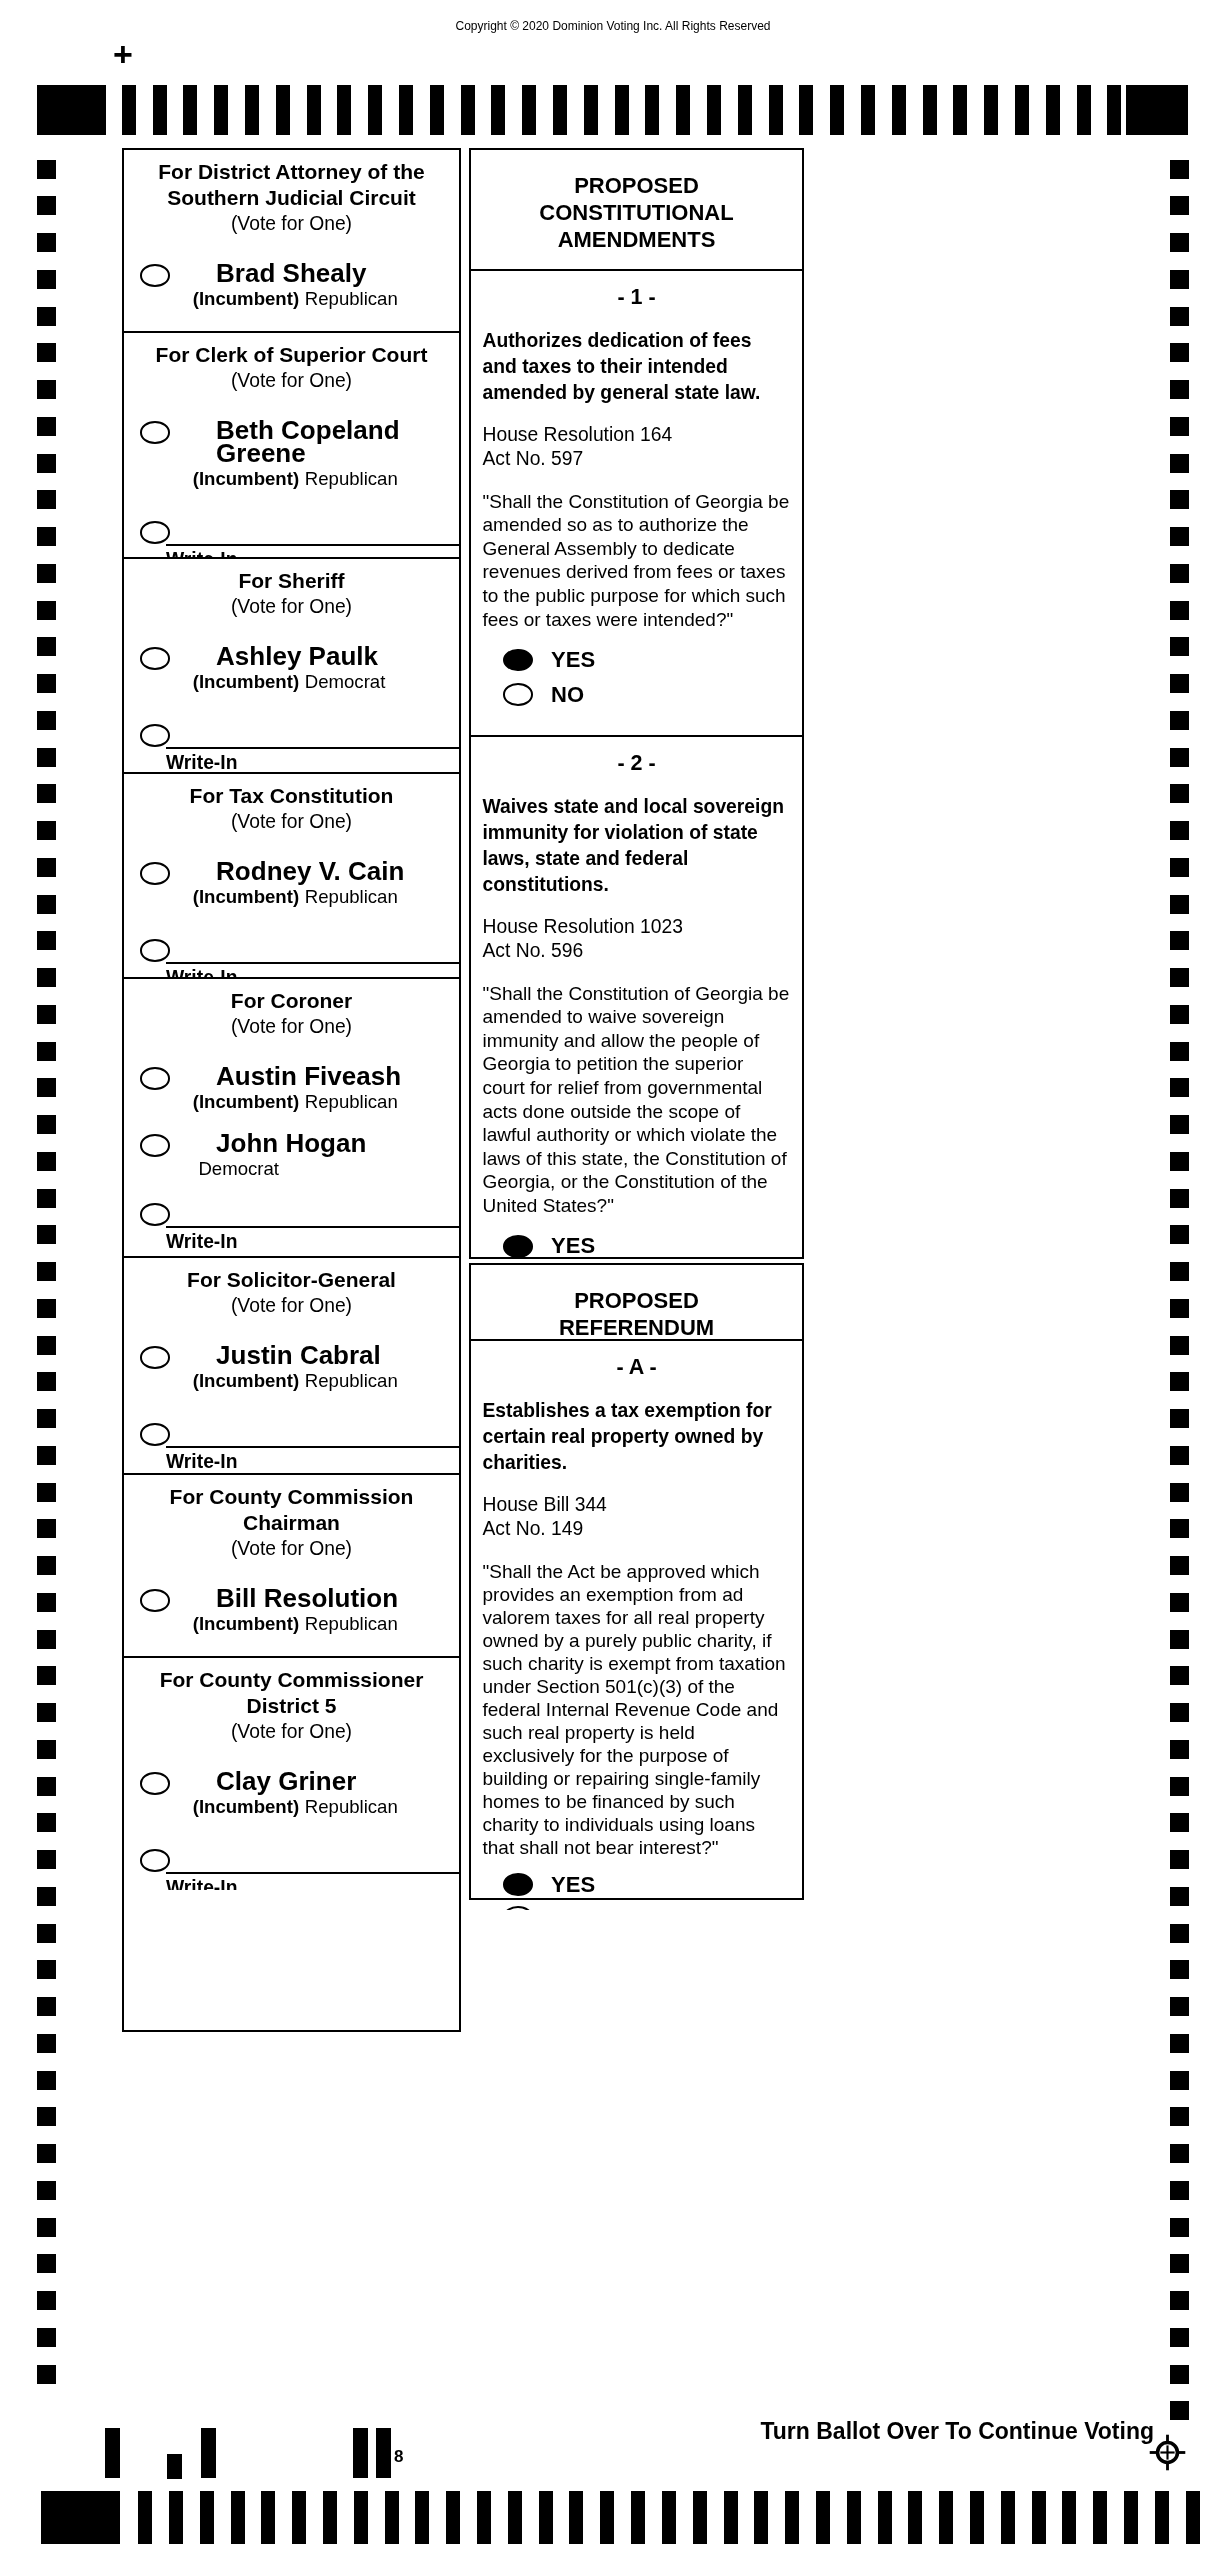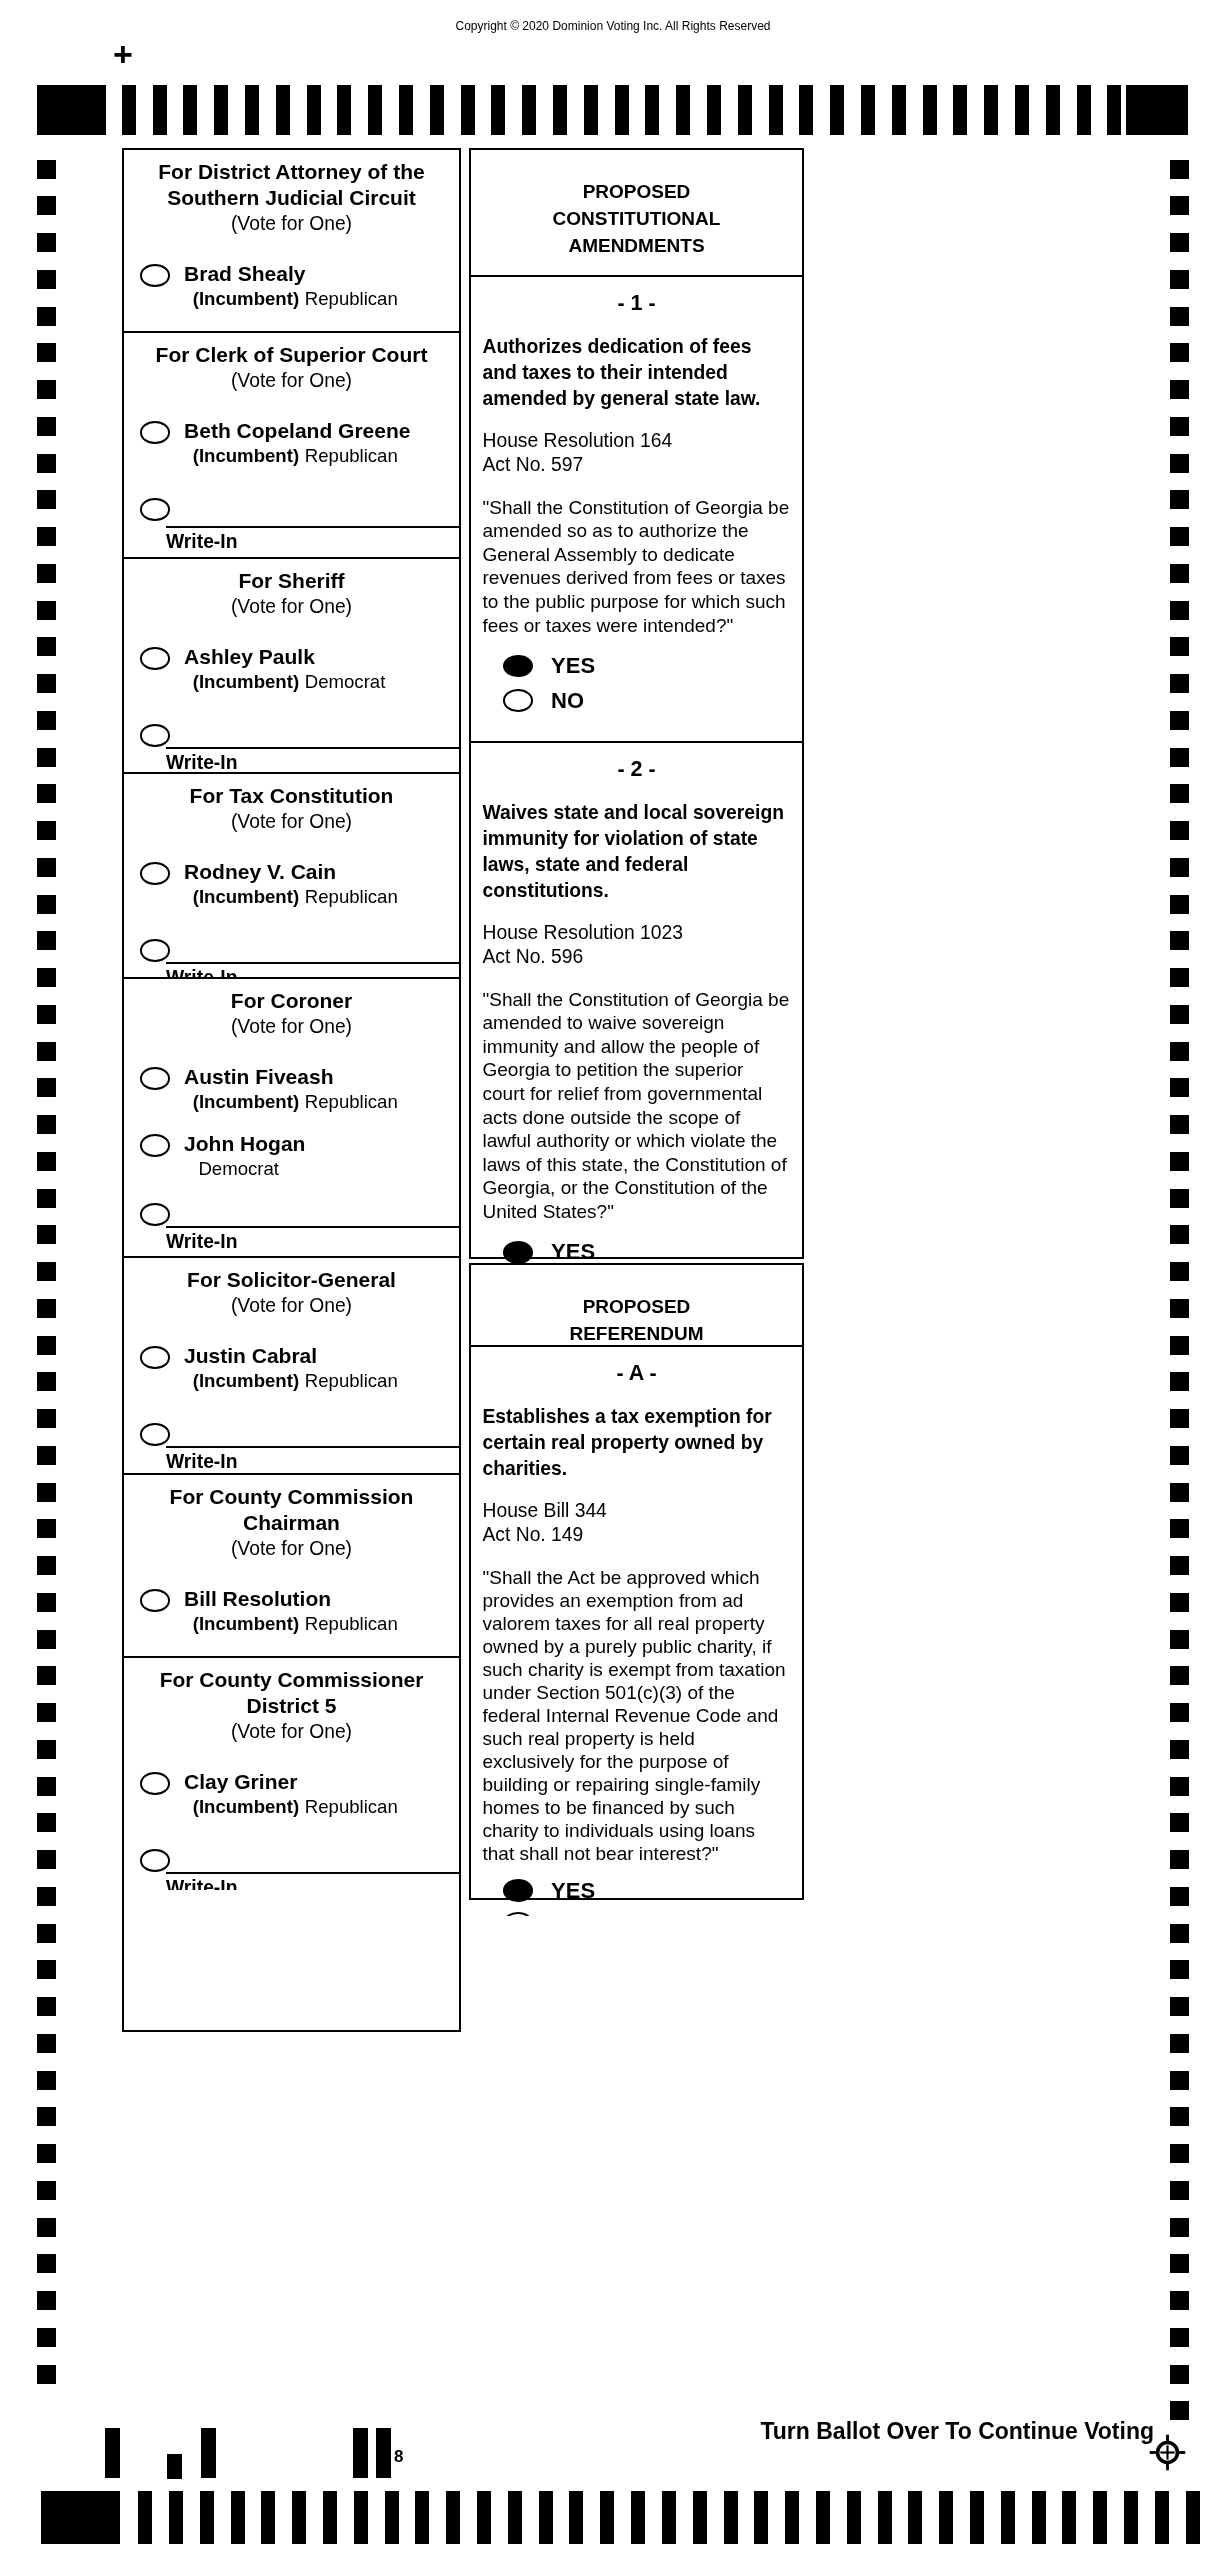--- a/index.html
+++ b/index.html
@@ -32,31 +32,31 @@
   .rh387{height:277px}.rh300{height:215px}.rh324{height:232px}
   .race-title{font-size:21px;font-weight:bold;line-height:26px;text-align:center;padding-top:8.6px;}
   .race-sub{font-size:19.3px;line-height:24px;text-align:center;margin-top:1.4px;}
   .candidate{display:flex;align-items:flex-start;padding-left:15.8px;margin-top:26px;}
   .writein-oval-row{margin-top:30px;}
   .oval{display:inline-block;width:26px;height:18.6px;border:2.1px solid #000;border-radius:50%;
     background:#fff;flex:none;}
   .oval.filled{background:#000;}
   .candidate .oval{margin-top:2.1px;}
   .cand-text{margin-left:14.3px;}
-  .cand-name{display:block;font-size:21px;font-weight:bold;line-height:23px;}
+  .cand-name{display:block;font-size:26px;font-weight:bold;line-height:23px;margin-left:32px;}
   .cand-party{display:block;font-size:18.6px;line-height:21.5px;margin-top:2.9px;margin-left:8.6px;}
   .inc{font-weight:bold;margin-right:5.7px;}
   .writein{margin-top:auto;margin-left:42px;margin-bottom:4.3px;}
   .writein-line{border-top:2.1px solid #000;height:0;}
   .writein-label{font-size:19.3px;font-weight:bold;line-height:23px;padding-top:2.1px;}
 
   
   .mq-header{border-bottom:2.1px solid #000;text-align:center;box-sizing:content-box;}
-  .mq-header .hdr-text{font-size:19px;font-weight:bold;line-height:27px;padding-top:10px;
-    width:236px;margin:18px auto;}
+  .mq-header .hdr-text{font-size:22px;font-weight:bold;line-height:27px;padding-top:10px;
+    width:236px;margin:12px auto;}
   #amend-header{height:107px;}
   #ref-header{height:62px;}
   .measure{display:flex;flex-direction:column;padding:0 11.5px;overflow:hidden;box-sizing:border-box;}
   .m1{height:464px;}
   .m2{height:534px;border-top:2.1px solid #000;}
   .mref{height:569px;}
   .m-number{text-align:center;font-size:21.5px;font-weight:bold;margin-top:13px;line-height:27px;}
   .m-summary{font-size:19.3px;font-weight:bold;line-height:26px;margin-top:17px;}
   .m-authority{font-size:19.3px;line-height:24px;margin-top:17px;}
   .m-question{font-size:19px;line-height:23.6px;margin-top:18.6px;}

